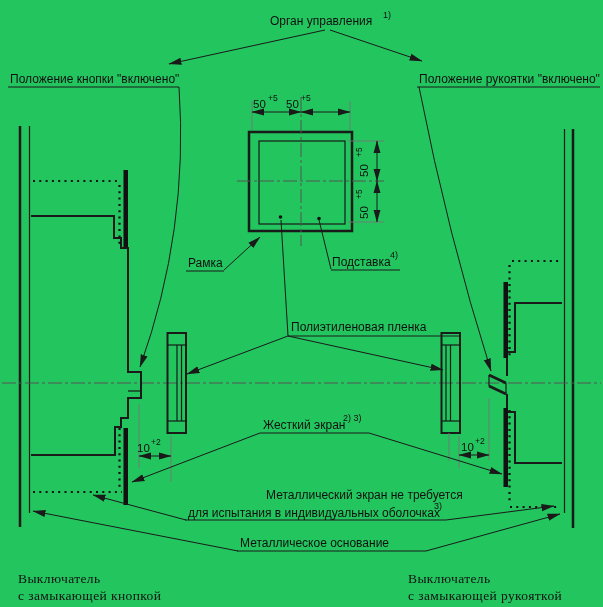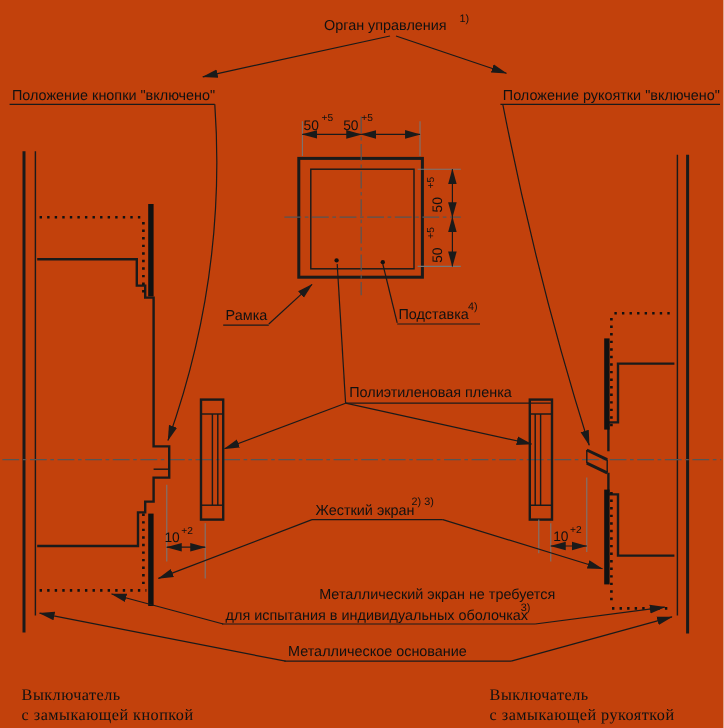--- a/index.html
+++ b/index.html
@@ -1,16 +1,16 @@
 <!DOCTYPE html>
 <html><head>
 <meta charset="utf-8">
 <style>
   html,body{margin:0;padding:0;background:#ffffff;}
-  .stage{width:603px;height:607px;position:relative;background:#c2410c;overflow:hidden;}
+  .stage{width:603px;height:607px;position:relative;background:#22c55e;overflow:hidden;}
   svg{display:block;}
   
   .ln   {stroke:#1a1a1a;stroke-width:1;fill:none;}
   .ln2  {stroke:#1a1a1a;stroke-width:2;fill:none;}
   .ln25 {stroke:#1a1a1a;stroke-width:2.5;fill:none;}
   .ln12 {stroke:#1a1a1a;stroke-width:1.2;fill:none;}
   .thin {stroke:#777;stroke-width:0.9;fill:none;}
   .cl   {stroke:#555;stroke-width:1;fill:none;stroke-dasharray:14 3 3 3;}
   .dots {stroke:#111;stroke-width:2.2;fill:none;stroke-dasharray:2 4.3;}
   .bar  {fill:#111;stroke:none;}

